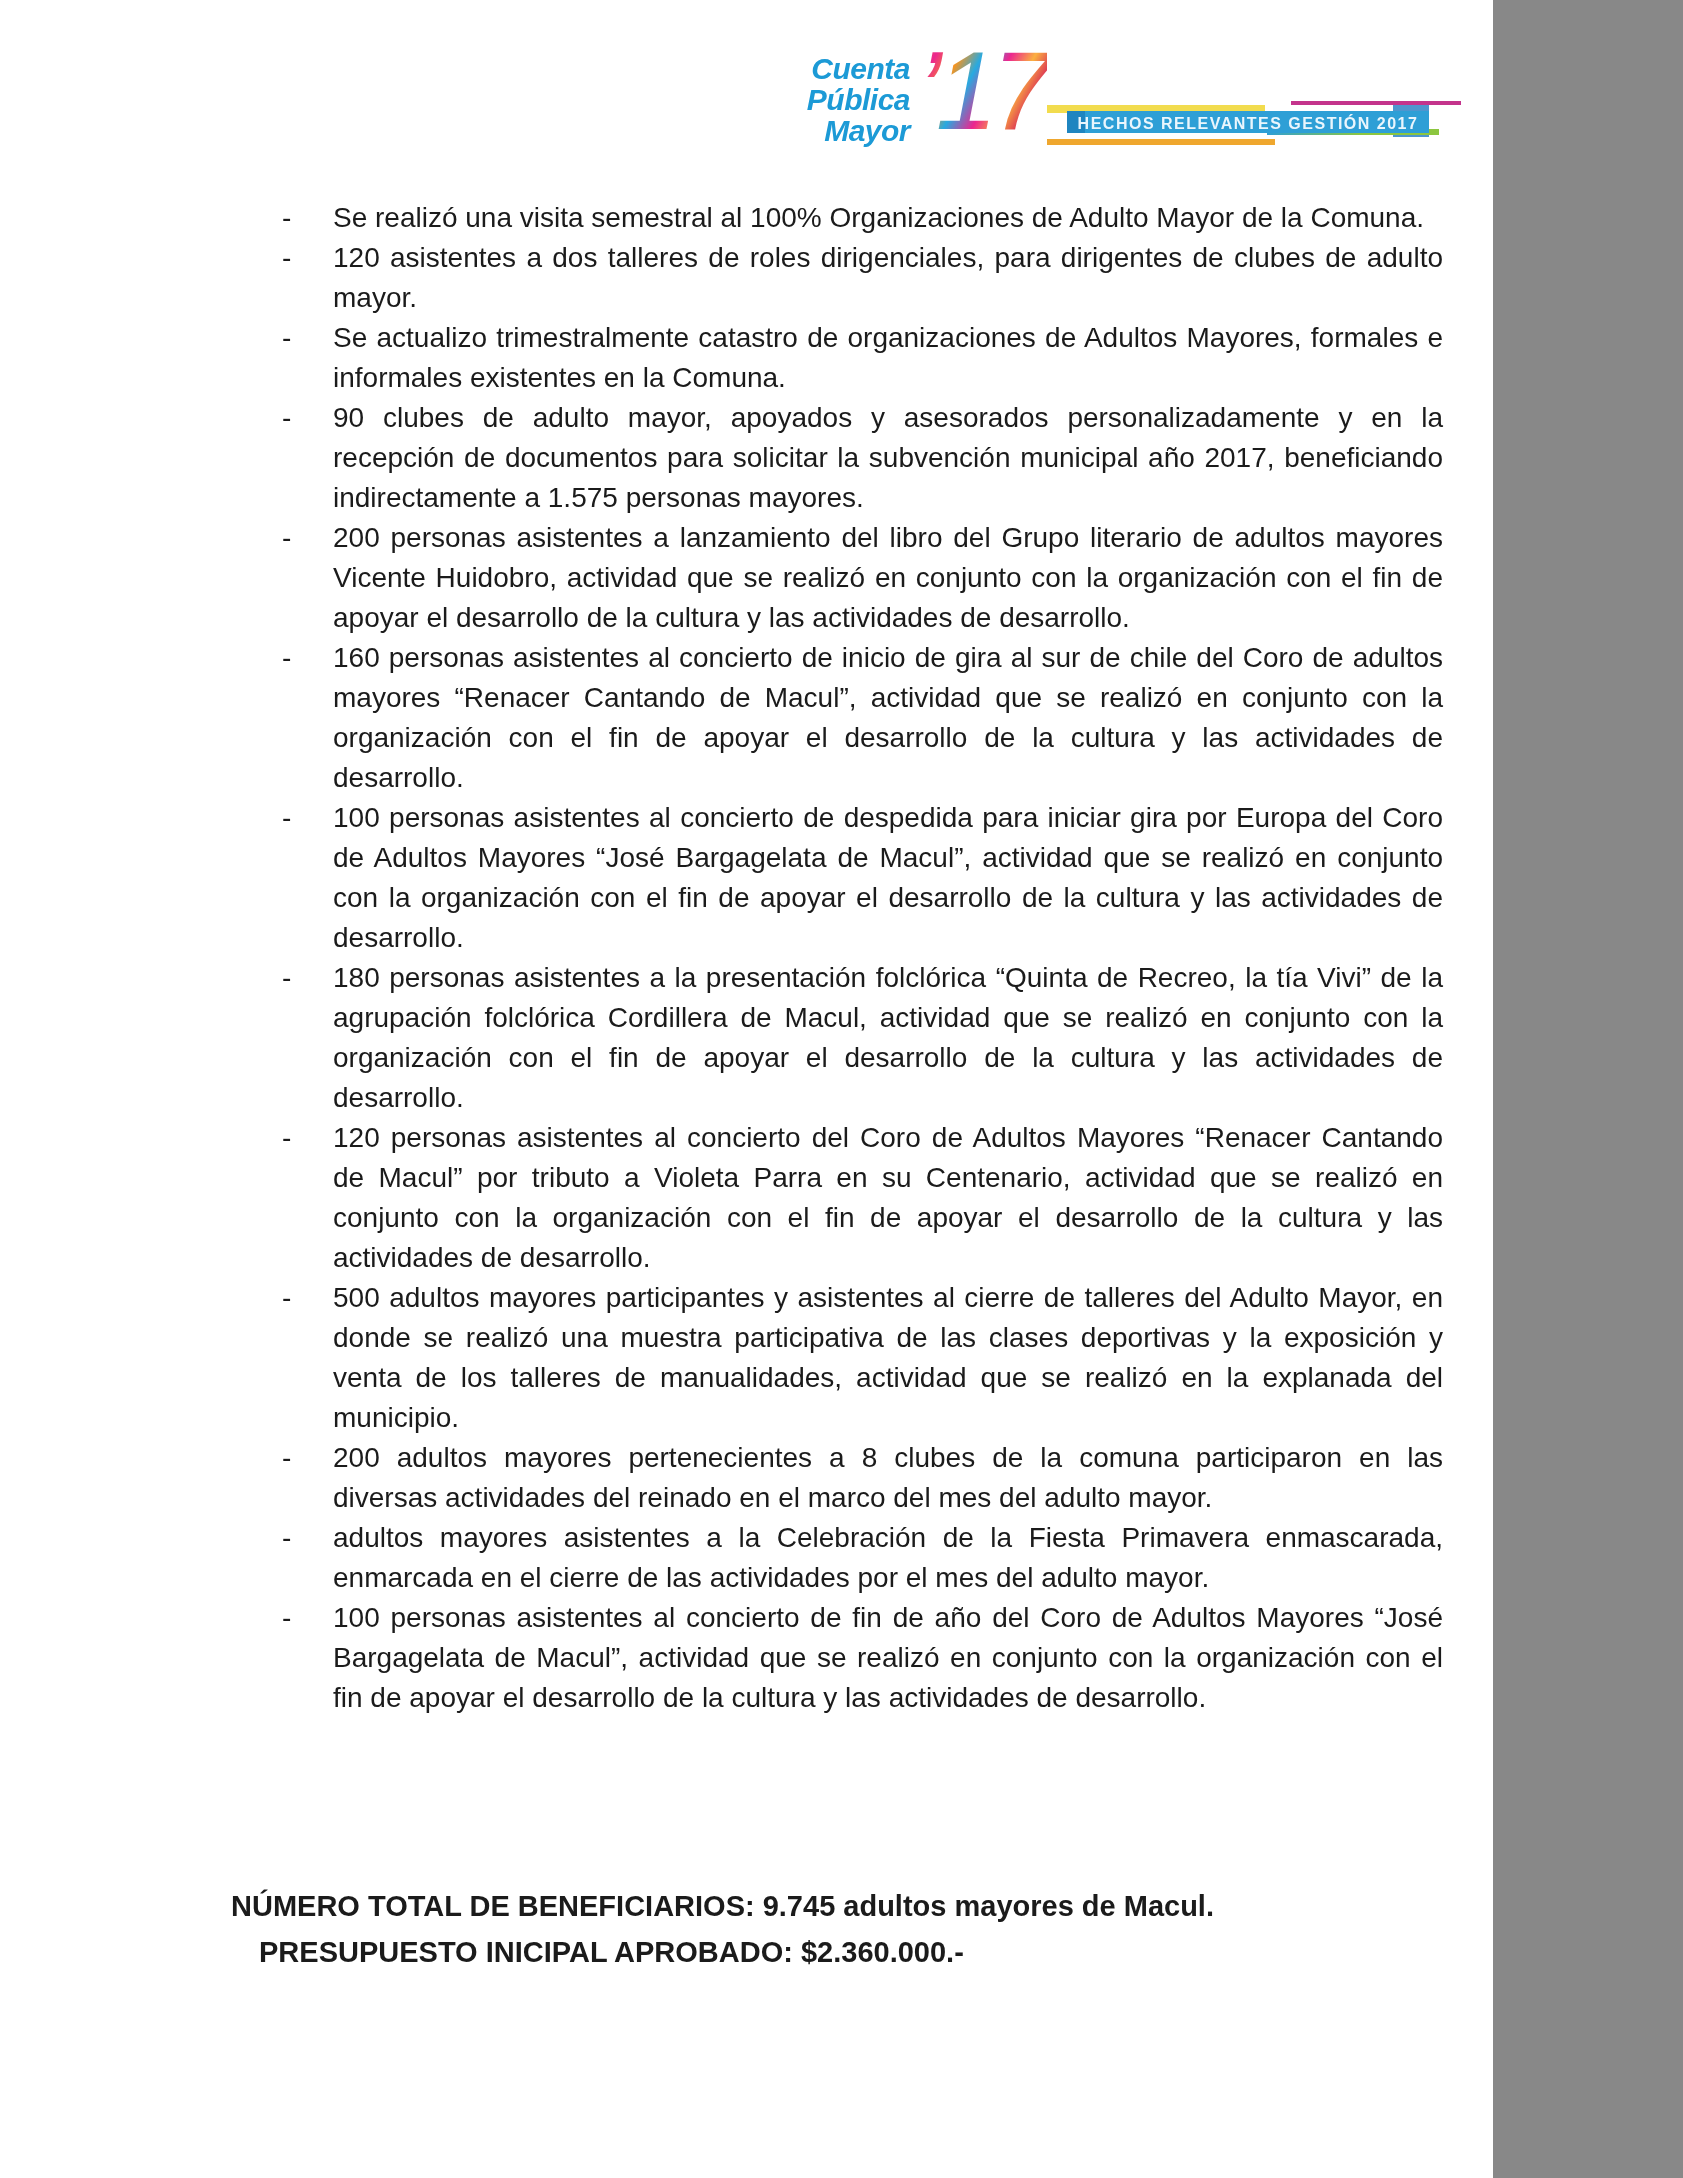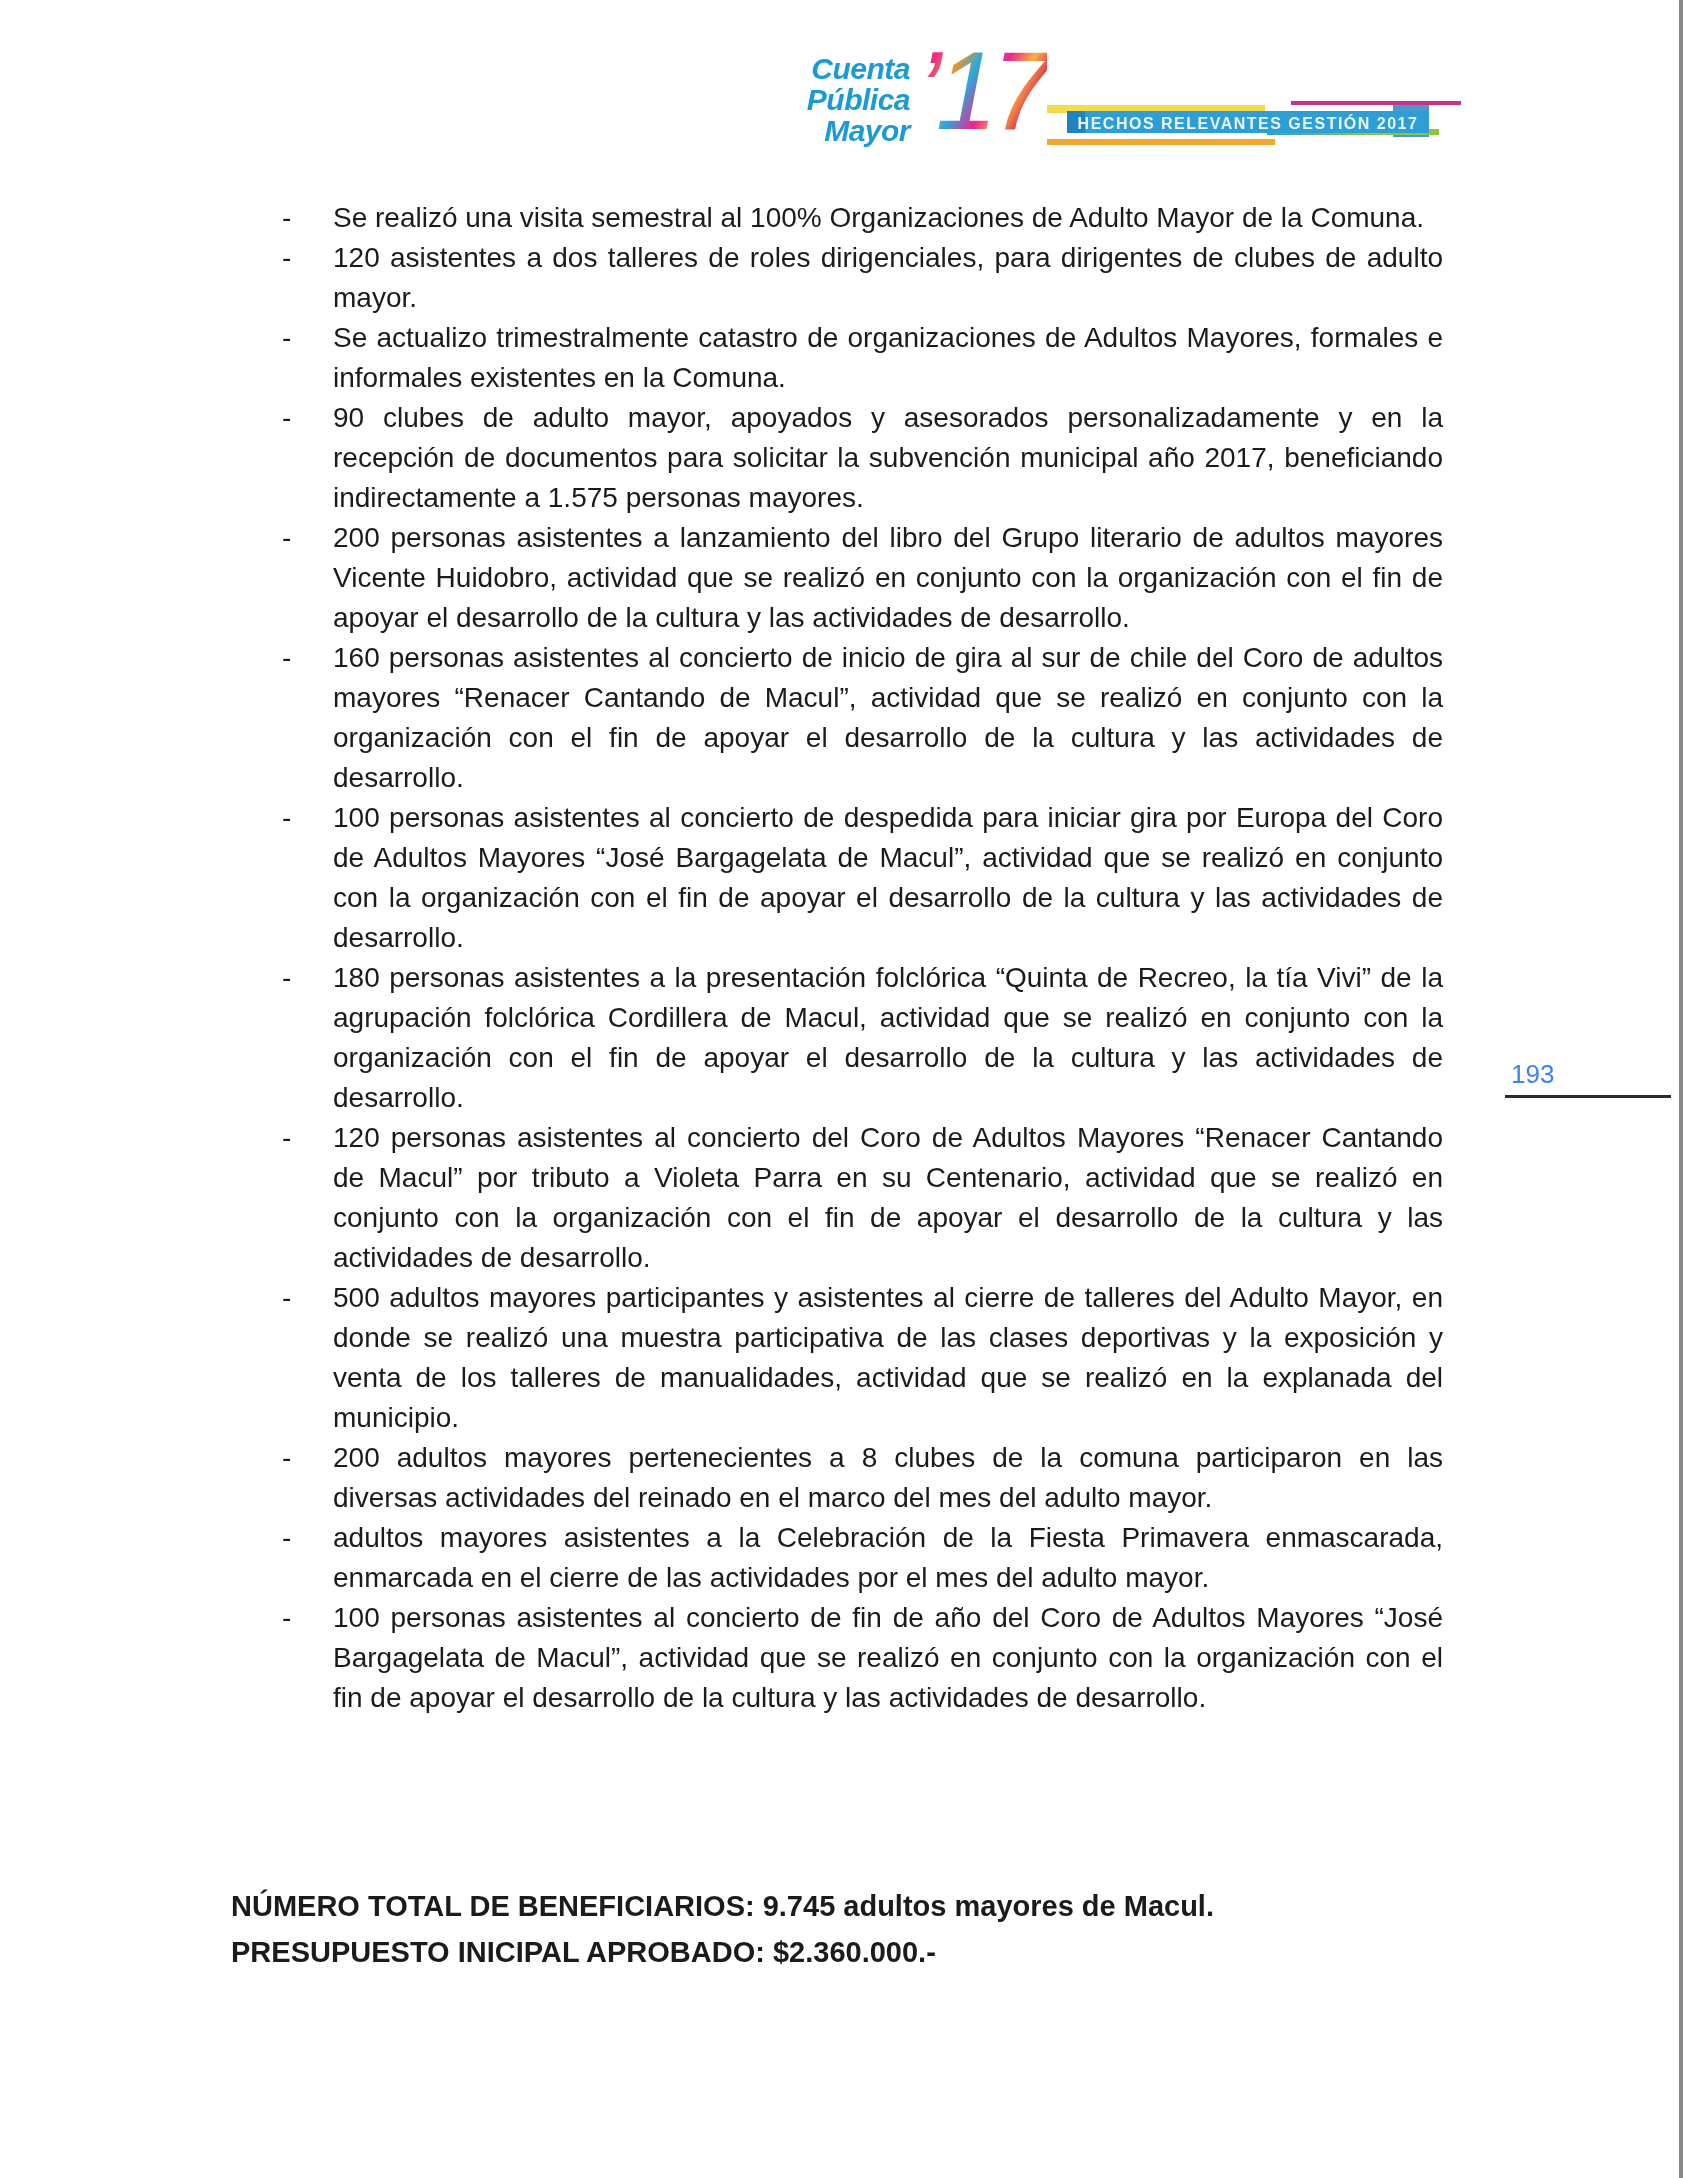--- a/index.html
+++ b/index.html
@@ -1,18 +1,18 @@
 <!DOCTYPE html>
 <html><head>
 <meta charset="utf-8">
 <style>
   html,body { margin:0; padding:0; background:#888; }
   .page {
     position: relative;
-    width: 1679px; height: 2178px;
+    width: 1493px; height: 2178px;
     background: #ffffff;
     font-family: "Liberation Sans", sans-serif;
     color: #1b1b1b;
     overflow: hidden;
   }
 
   
   .logo-text {
     position: absolute; left: 752px; top: 53px; width: 158px;
     text-align: right;
@@ -67,21 +67,21 @@
   .bullet .dash  { flex: 0 0 51px; margin-left: 51px; }
   .bullet .btext { flex: 1; text-align: justify; }
 
   
   .foot-line {
     position: absolute; left: 231px;
     font-size: 29px; font-weight: bold; line-height: 34px;
     margin: 0; white-space: nowrap;
   }
   .foot-line.l1 { top: 1853px; margin-top: 36px; }
-  .foot-line.l2 { top: 1935px; }
+  .foot-line.l2 { top: 1935px; margin-left: 28px; }
 </style>
 </head>
 <body>
 
 <div class="page">
 
   <header>
     <div class="logo-text">
       <div>Cuenta</div>
       <div>Pública</div>

